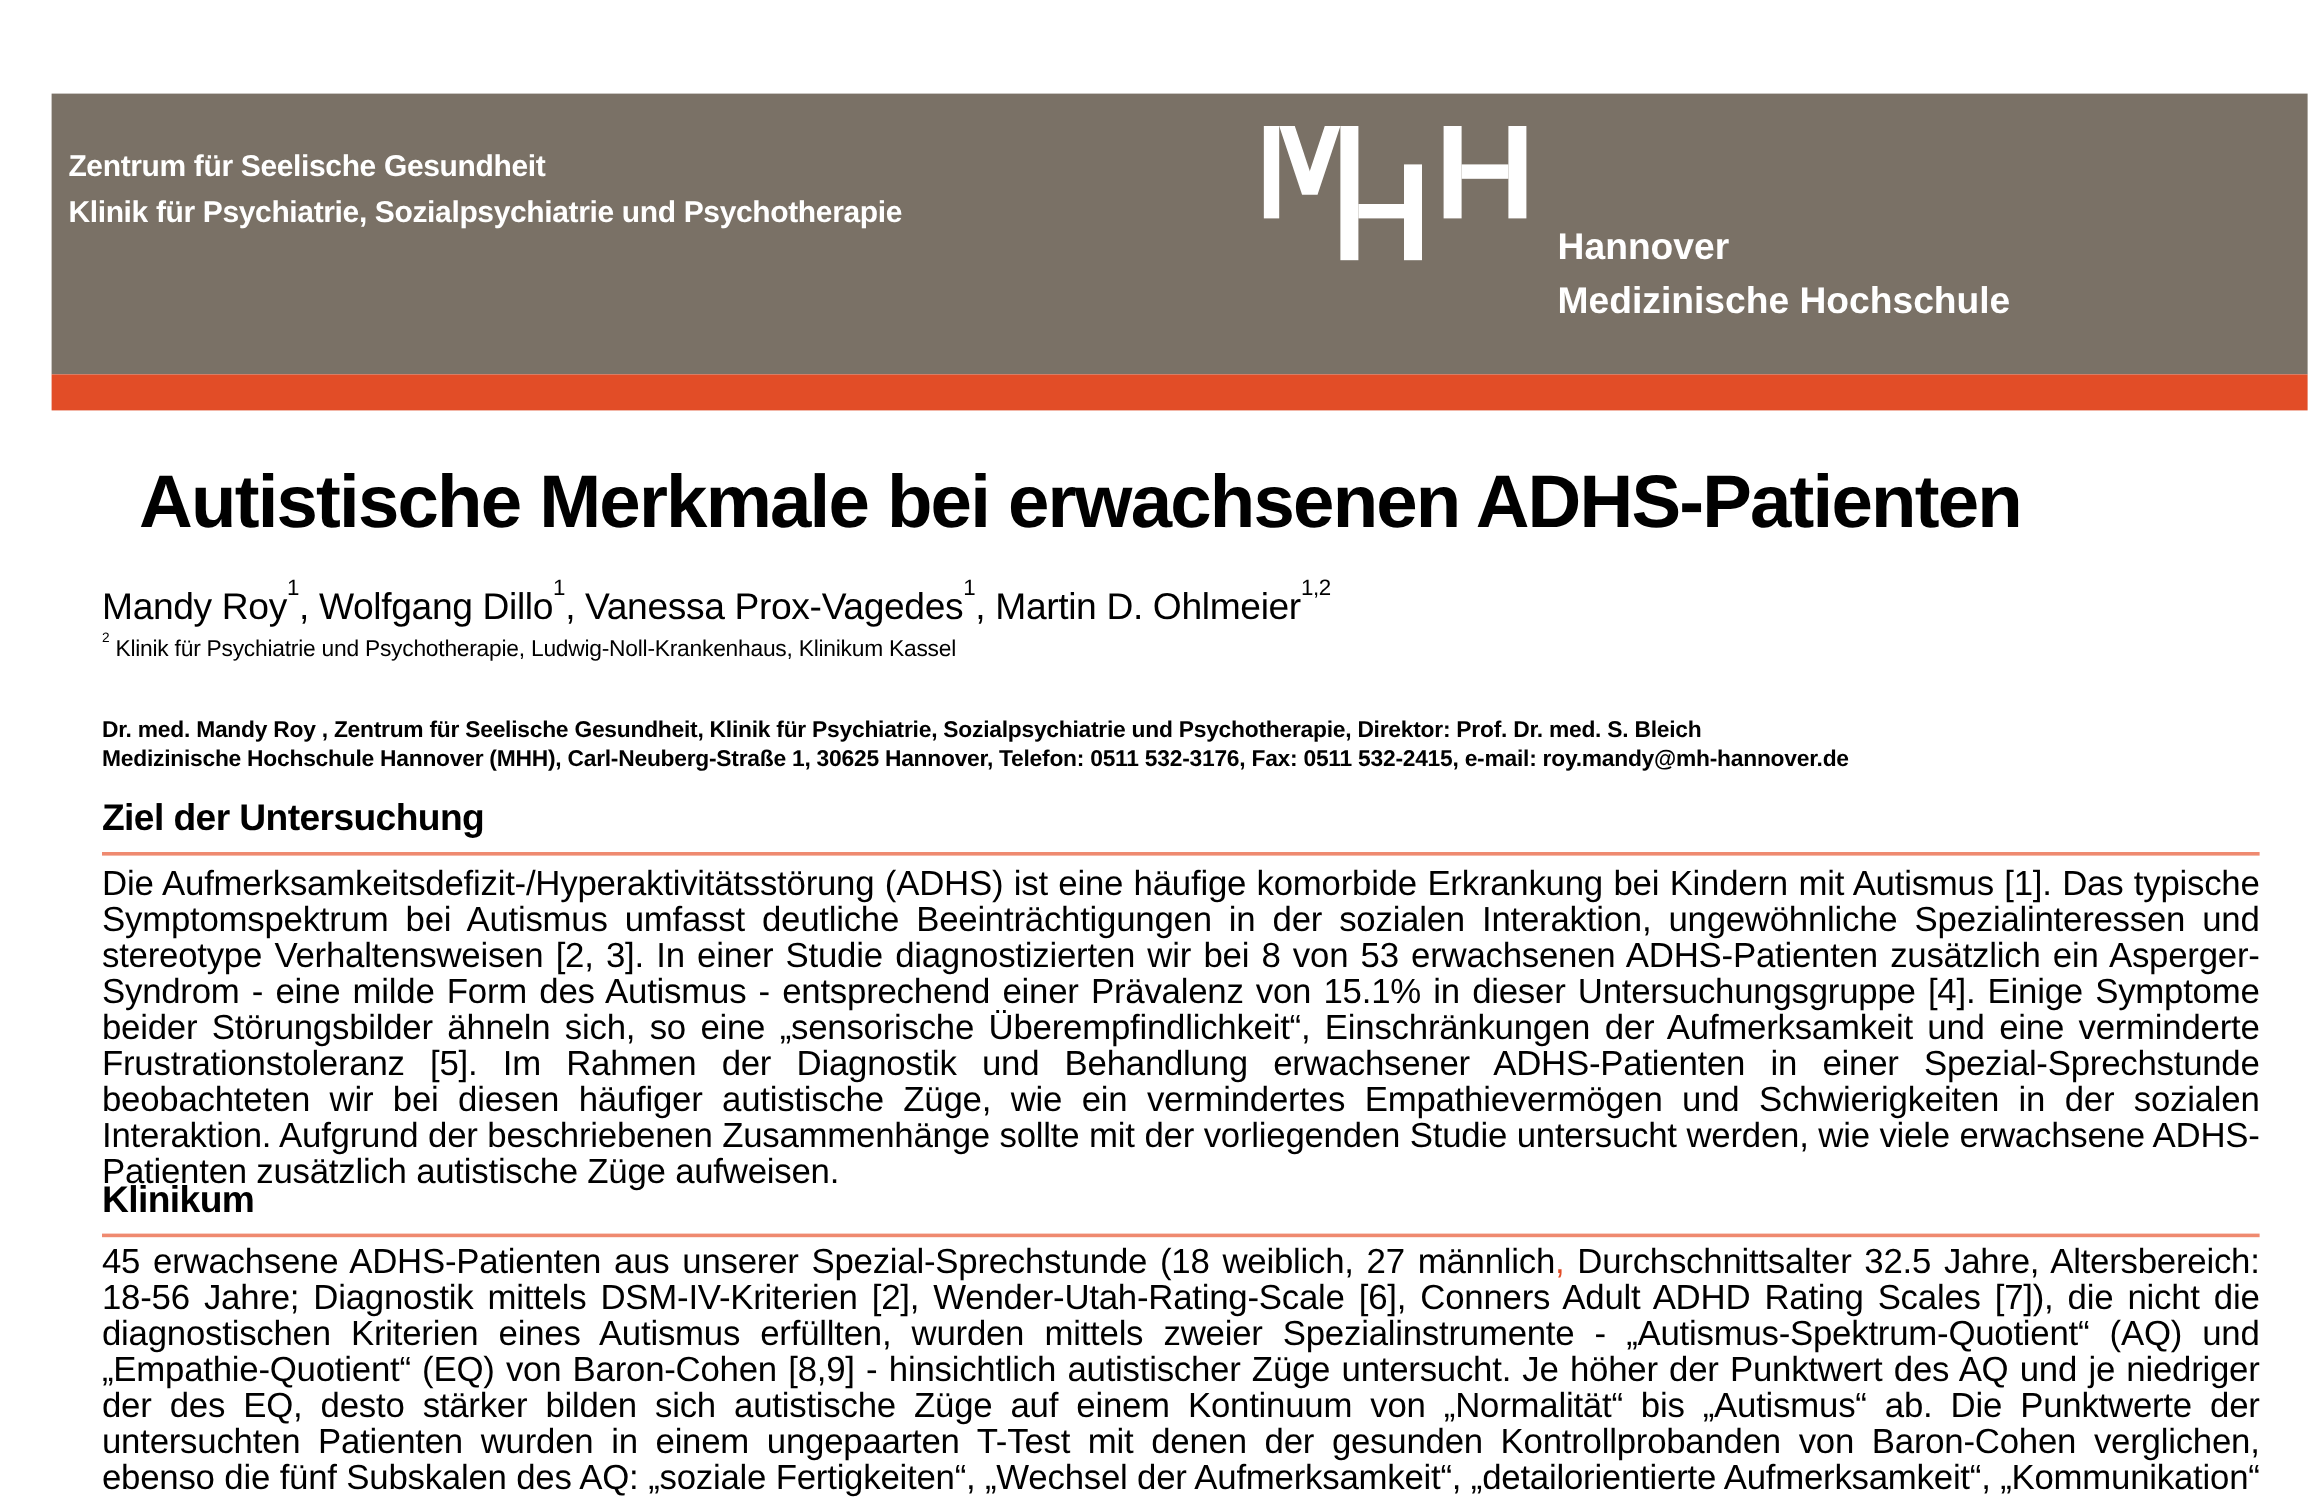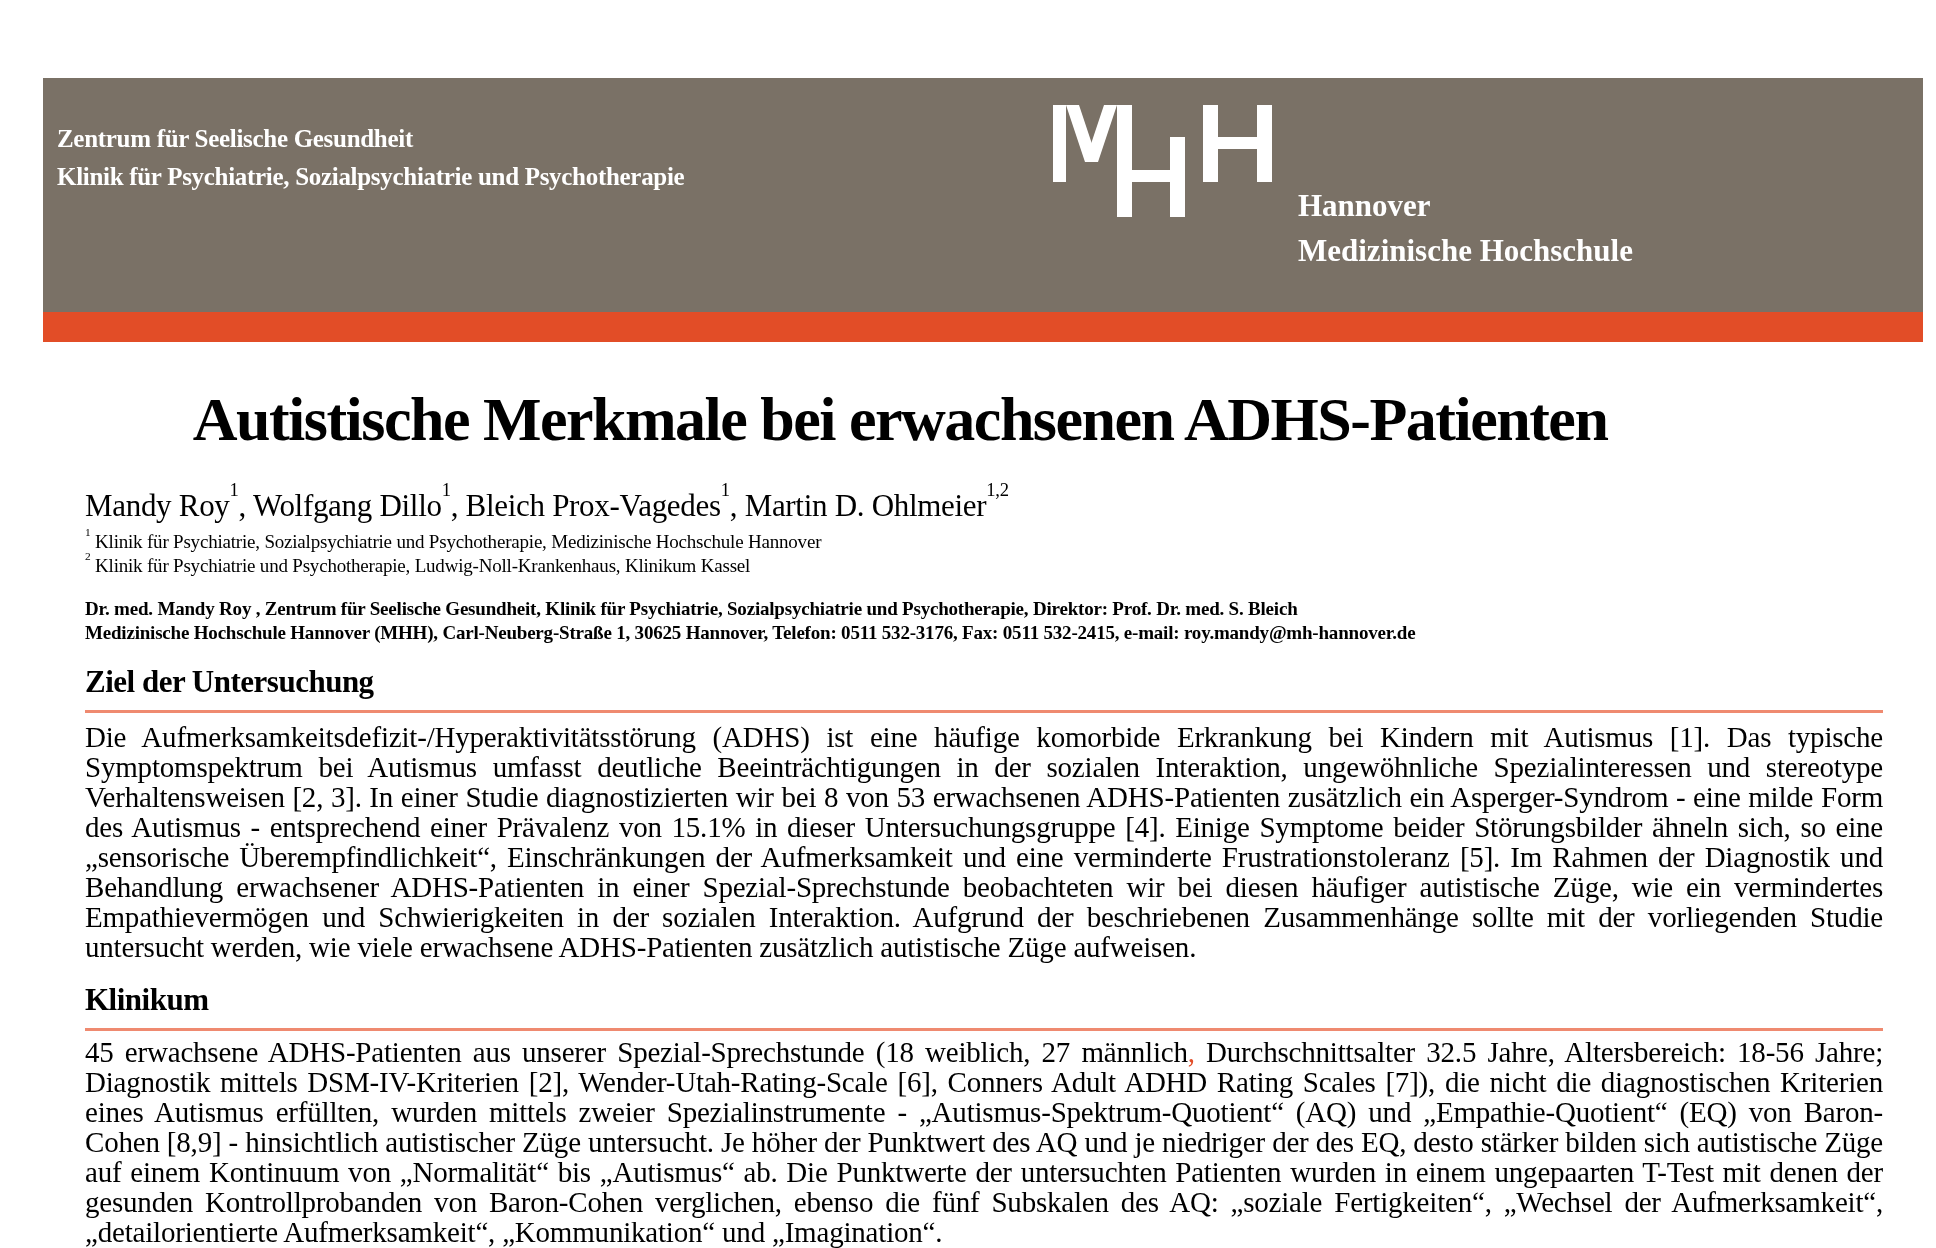--- a/index.html
+++ b/index.html
@@ -1,20 +1,20 @@
 <!DOCTYPE html>
 <html lang="de"><head>
 <meta charset="utf-8">
 <style>
   html,body{margin:0;padding:0;background:#ffffff;}
   .page{
     position:relative;
     width:1936px;height:1248px;
     background:#ffffff;
-    font-family:Liberation Serif, serif;
+    font-family:Liberation Sans, sans-serif;
     color:#000;
     overflow:hidden;
   }
   
   .header-bar{
     position:absolute;left:43px;top:78px;width:1880px;height:234px;
     background:#7a7166;
   }
   .accent-stripe{
     position:absolute;left:43px;top:312px;width:1880px;height:30px;
@@ -98,24 +98,23 @@
     </g>
   </svg>
 
   <div class="org">
     <div>Hannover</div>
     <div>Medizinische Hochschule</div>
   </div>
 
   <h1 class="title">Autistische Merkmale bei erwachsenen ADHS-Patienten</h1>
 
-  <div class="authors"><span>Mandy Roy</span><sup>1</sup>, <span>Wolfgang Dillo</span><sup>1</sup>, <span>Bleich Prox-Vagedes</span><sup>1</sup>, <span>Martin D. Ohlmeier</span><sup>1,2</sup></div>
+  <div class="authors"><span>Mandy Roy</span><sup>1</sup>, <span>Wolfgang Dillo</span><sup>1</sup>, <span>Vanessa Prox-Vagedes</span><sup>1</sup>, <span>Martin D. Ohlmeier</span><sup>1,2</sup></div>
 
   <div class="affils">
-      <div><sup>1</sup> Klinik für Psychiatrie, Sozialpsychiatrie und Psychotherapie, Medizinische Hochschule Hannover</div>
       <div><sup>2</sup> Klinik für Psychiatrie und Psychotherapie, Ludwig-Noll-Krankenhaus, Klinikum Kassel</div>
     </div>
 
   <div class="contact">
     <div>Dr. med. Mandy Roy , Zentrum für Seelische Gesundheit, Klinik für Psychiatrie, Sozialpsychiatrie und Psychotherapie, Direktor: Prof. Dr. med. S. Bleich</div>
     <div>Medizinische Hochschule Hannover (MHH), Carl-Neuberg-Straße 1, 30625 Hannover, Telefon: 0511 532-3176, Fax: 0511 532-2415, e-mail: roy.mandy@mh-hannover.de</div>
   </div>
 
   <h2 class="sec-heading h-ziel">Ziel der Untersuchung</h2>
   <div class="sec-rule rule-ziel"></div>

